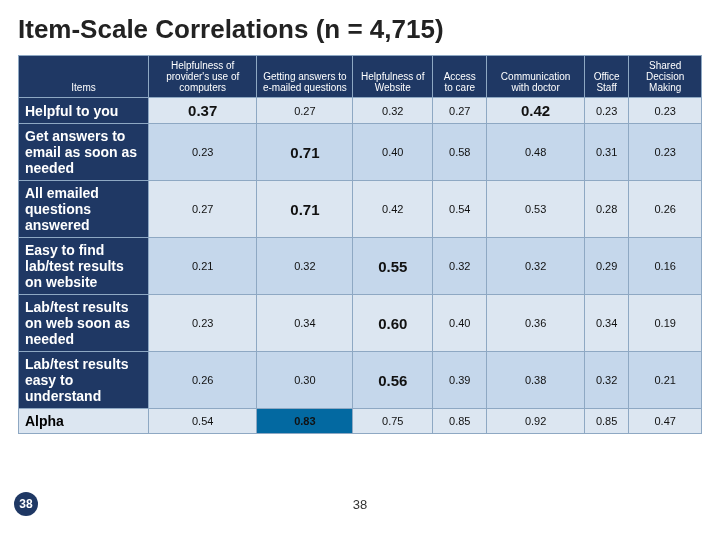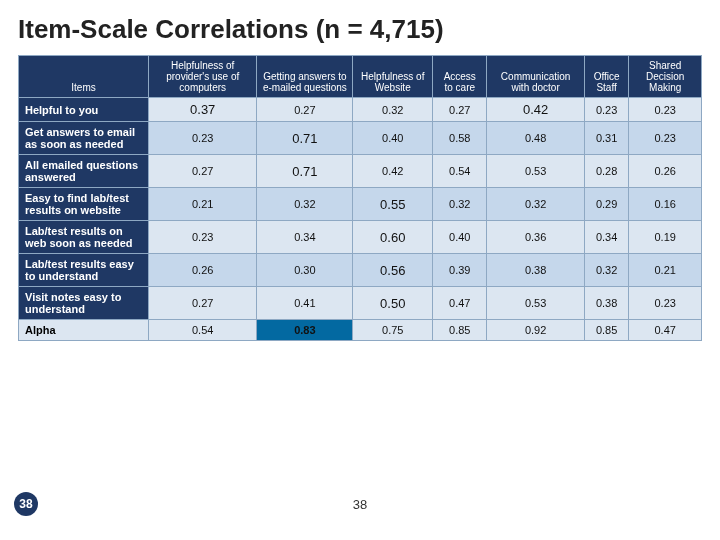--- a/index.html
+++ b/index.html
@@ -55,31 +55,31 @@
     }
     tbody td {
       border: 1px solid #8ea8c3;
       padding: 4px 5px;
       text-align: center;
       font-size: 11px;
       color: #111;
     }
     tbody td.item-label {
       text-align: left;
-      font-size: 11px;
+      font-size: 14px;
       font-weight: 600;
       color: #000;
       background: #1f3864;
       color: #fff;
       width: 130px;
       padding: 4px 6px;
     }
     .bold-val {
-      font-weight: normal;
-      font-size: 13px;
+      font-weight: bold;
+      font-size: 15px;
     }
     .page-num-bottom {
       position: absolute;
       bottom: 8px;
       left: 50%;
       transform: translateX(-50%);
       font-size: 13px;
       color: #333;
     }
     .badge-38 {
@@ -171,30 +171,20 @@
           <td class="item-label">Lab/test results easy to understand</td>
           <td>0.26</td>
           <td>0.30</td>
           <td><span class="bold-val">0.56</span></td>
           <td>0.39</td>
           <td>0.38</td>
           <td>0.32</td>
           <td>0.21</td>
         </tr>
         <tr>
-          <td class="item-label">Visit notes easy to understand</td>
-          <td>0.27</td>
-          <td>0.41</td>
-          <td><span class="bold-val">0.50</span></td>
-          <td>0.47</td>
-          <td>0.53</td>
-          <td>0.38</td>
-          <td>0.23</td>
-        </tr>
-        <tr>
           <td class="item-label" style="background: rgb(220, 230, 241); color: rgb(0, 0, 0); font-weight: 700;">Alpha</td>
           <td style="background: rgb(220, 230, 241); font-weight: 400;">0.54</td>
           <td style="background: #0369a1; font-weight: 700;">0.83</td>
           <td style="background: rgb(220, 230, 241); font-weight: 400;">0.75</td>
           <td style="background: rgb(220, 230, 241); font-weight: 400;">0.85</td>
           <td style="background: rgb(220, 230, 241); font-weight: 400;">0.92</td>
           <td style="background: rgb(220, 230, 241); font-weight: 400;">0.85</td>
           <td style="background: rgb(220, 230, 241); font-weight: 400;">0.47</td>
         </tr>
       </tbody>

